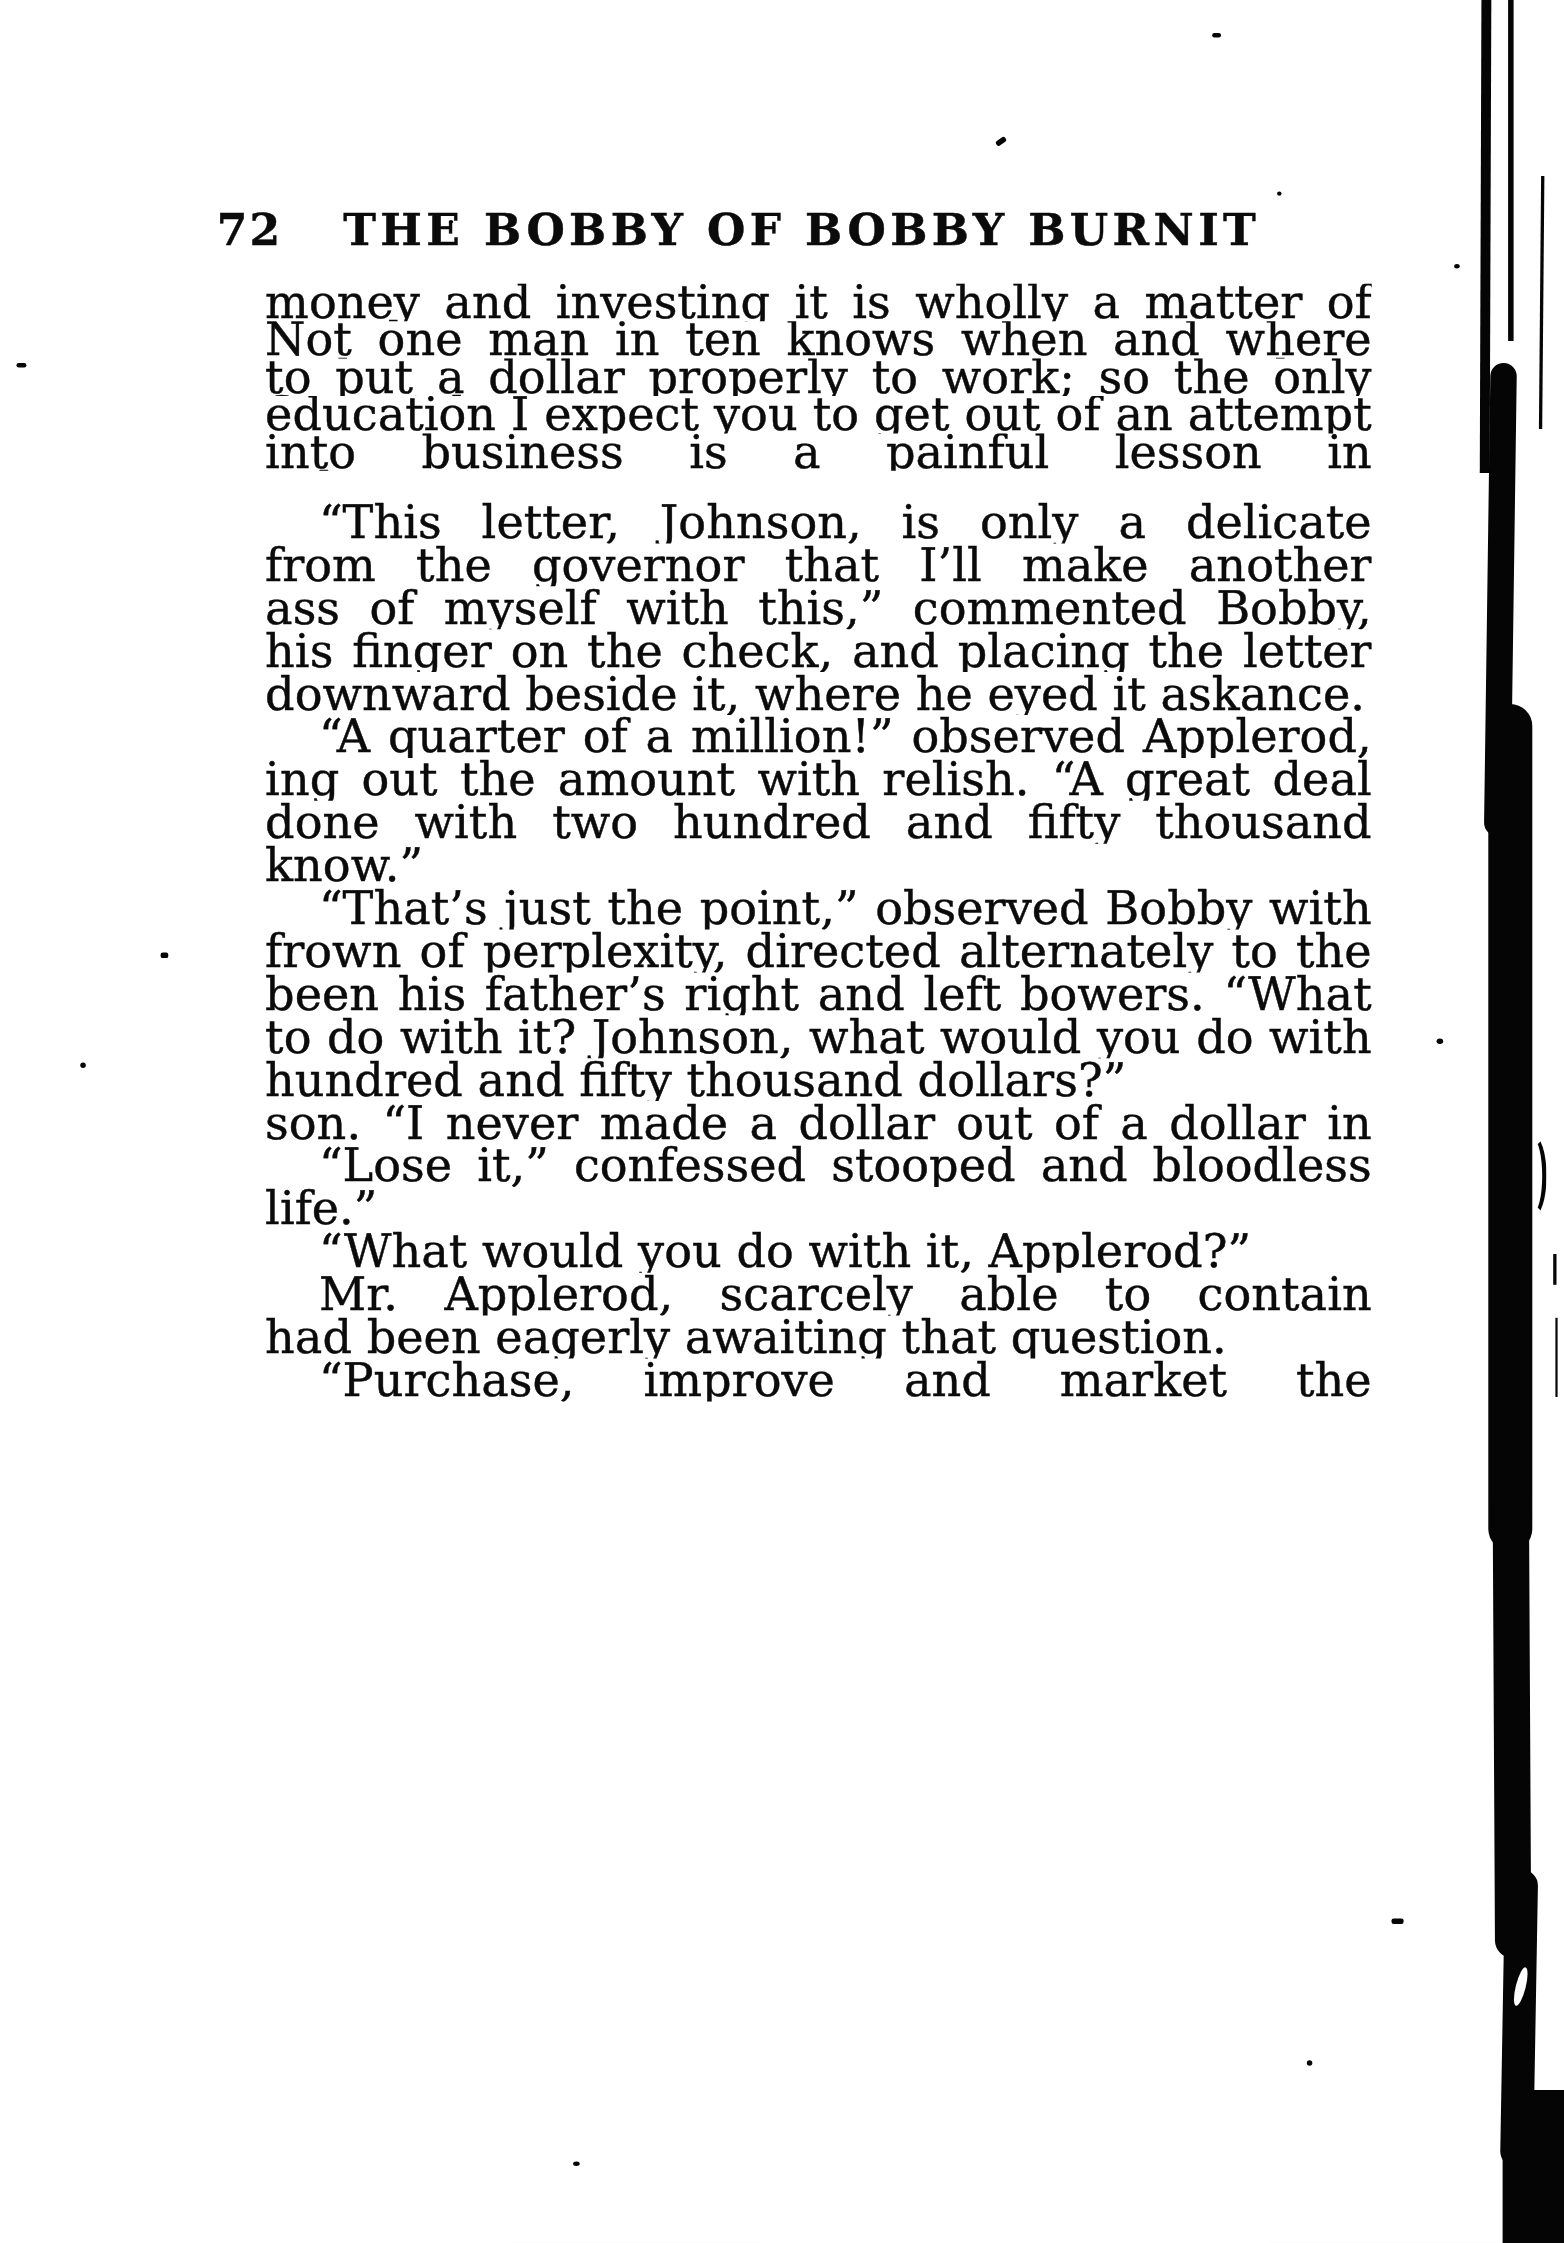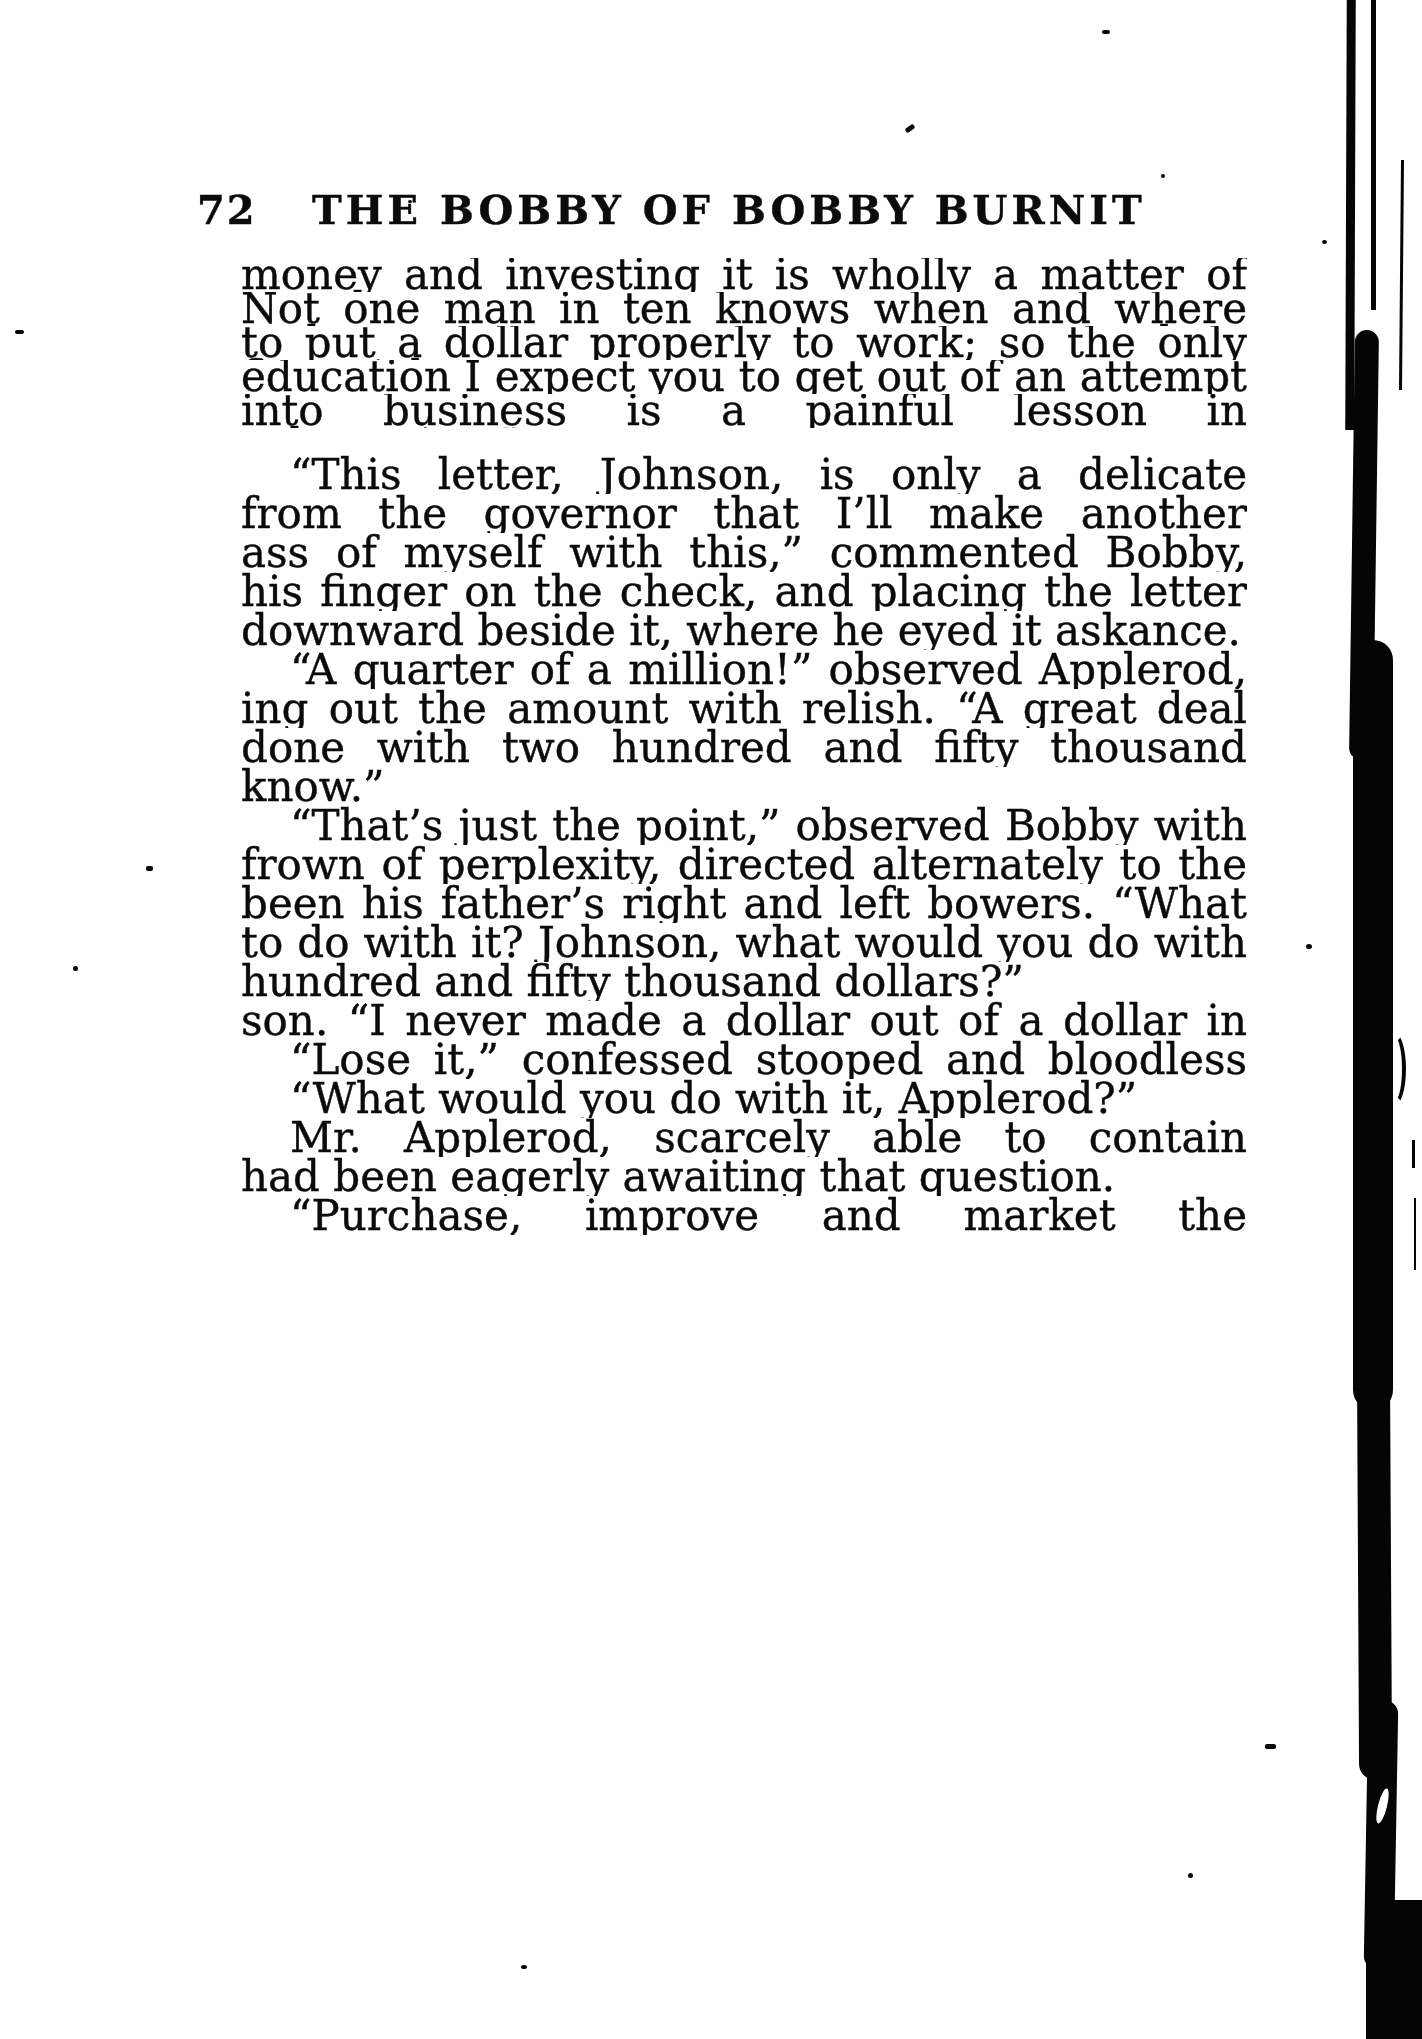--- a/index.html
+++ b/index.html
@@ -73,20 +73,21 @@
       <div class="para">
         <div class="line indent">“That’s just the point,” observed Bobby with a</div>
         <div class="line">frown of perplexity, directed alternately to the faith-</div>
         <div class="line">been his father’s right and left bowers.  “What am I</div>
         <div class="line">to do with it?  Johnson, what would you do with two</div>
         <div class="line last">hundred and fifty thousand dollars?”</div>
       </div>
       <div class="para">
         <div class="line">son.  “I never made a dollar out of a dollar in my</div>
         <div class="line indent">“Lose it,” confessed stooped and bloodless John-</div>
+        <div class="line last">life.”</div>
       </div>
       <div class="para">
         <div class="line indent last">“What would you do with it, Applerod?”</div>
       </div>
       <div class="para">
         <div class="line indent">Mr. Applerod, scarcely able to contain himself,</div>
         <div class="line last">had been eagerly awaiting that question.</div>
       </div>
       <div class="para">
         <div class="line indent">“Purchase, improve and market the Westmarsh Ad-</div>

